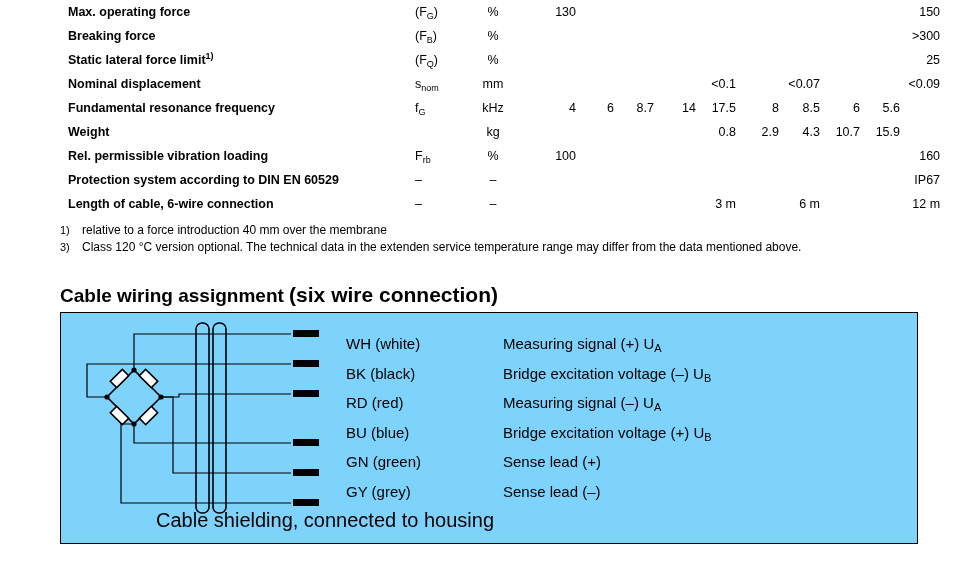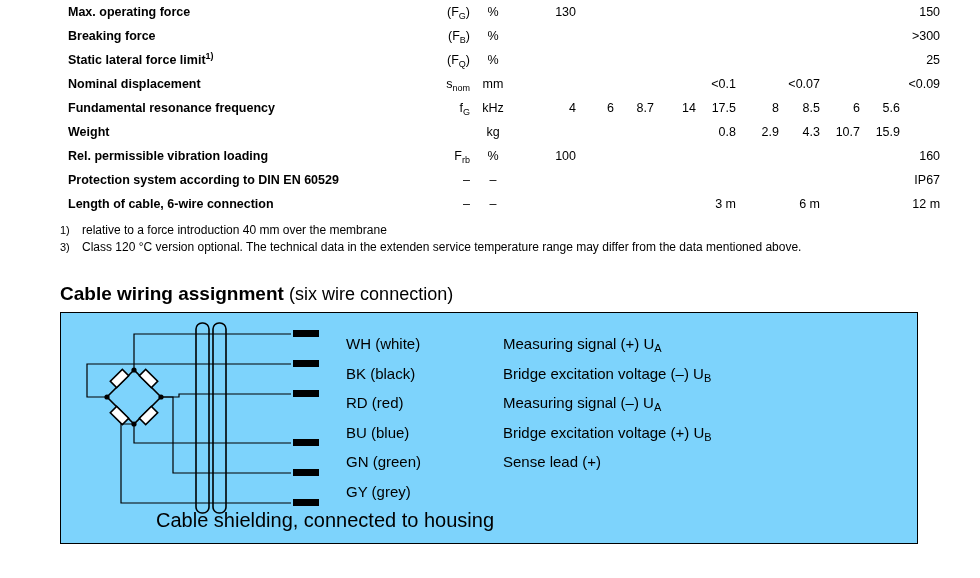--- a/index.html
+++ b/index.html
@@ -37,21 +37,21 @@
     height: 24px;
     vertical-align: middle;
     border: 0;
   }
   .spec-table .label {
     font-weight: bold;
     padding-left: 8px;
     text-align: left;
   }
   .spec-table .sym {
-    text-align: right;
+    text-align: left;
     font-weight: normal;
   }
   .spec-table .unit {
     text-align: center;
   }
   .spec-table .val {
     text-align: right;
   }
   .b-t { border-top: 1.4px solid #000; }
   .b-b { border-bottom: 1.4px solid #000; }
@@ -88,22 +88,22 @@
   .section-heading {
     position: absolute;
     left: 52px;
     top: 283px;
     font-size: 19px;
   }
   .section-heading .h-main {
     font-weight: bold;
   }
   .section-heading .h-sub {
-    font-weight: normal;
-    font-size: 18px;
+    font-weight: bold;
+    font-size: 21px;
   }
 
   
   .wiring-box {
     position: absolute;
     left: 52px;
     top: 312px;
     width: 858px;
     height: 232px;
     border: 1.4px solid #000;
@@ -327,19 +327,20 @@
       <div class="wire-row">
         <div class="wire-color">BU (blue)</div>
         <div class="wire-desc"><span>Bridge excitation voltage (+) U</span><sub class="sig">B</sub></div>
       </div>
       <div class="wire-row">
         <div class="wire-color">GN (green)</div>
         <div class="wire-desc"><span>Sense lead (+)</span></div>
       </div>
       <div class="wire-row">
         <div class="wire-color">GY (grey)</div>
+        <div class="wire-desc"><span>Sense lead (–)</span></div>
       </div>
     </div>
 
     <div class="shield-label">Cable shielding, connected to housing</div>
   </div>
 
 </div>
 
 </body></html>

